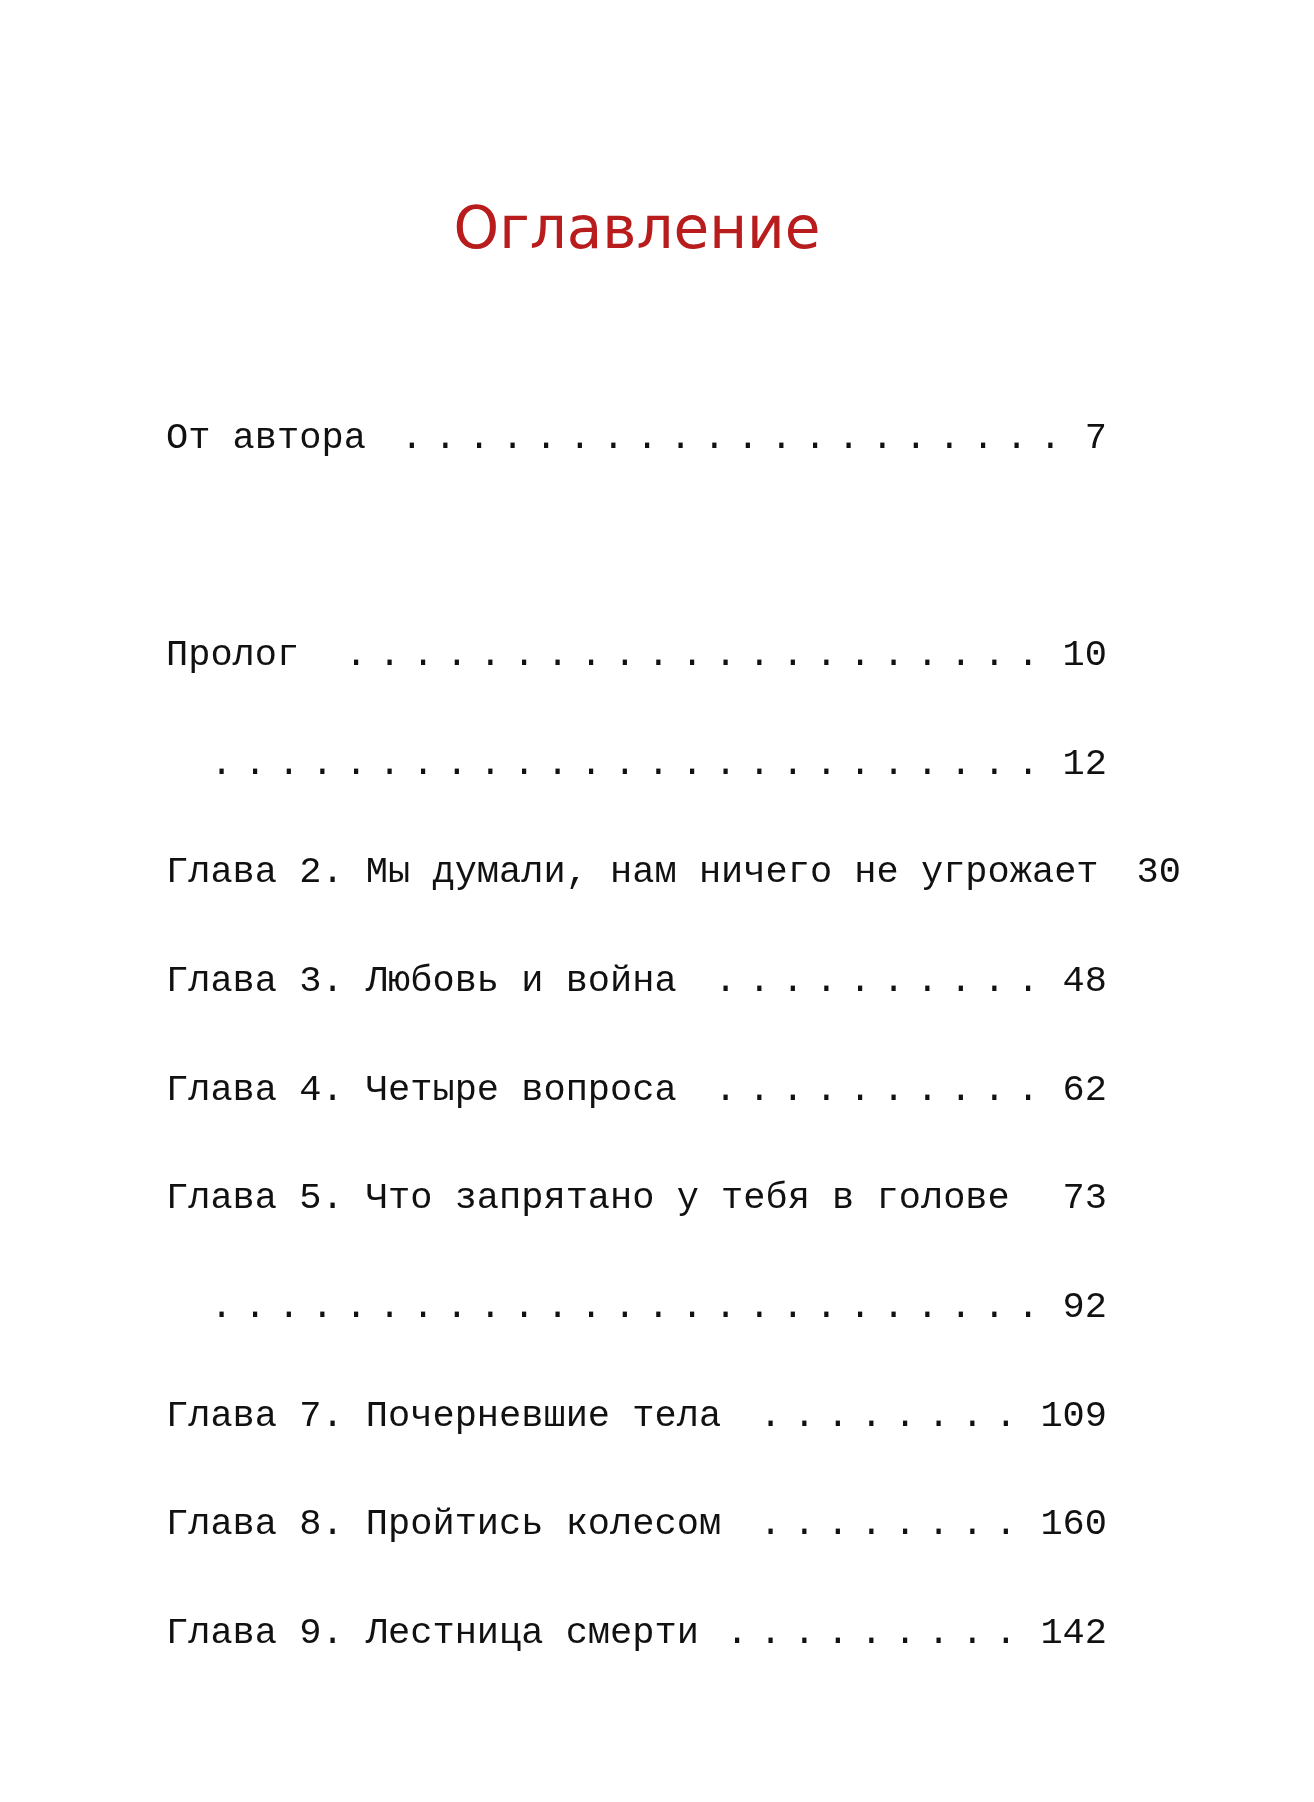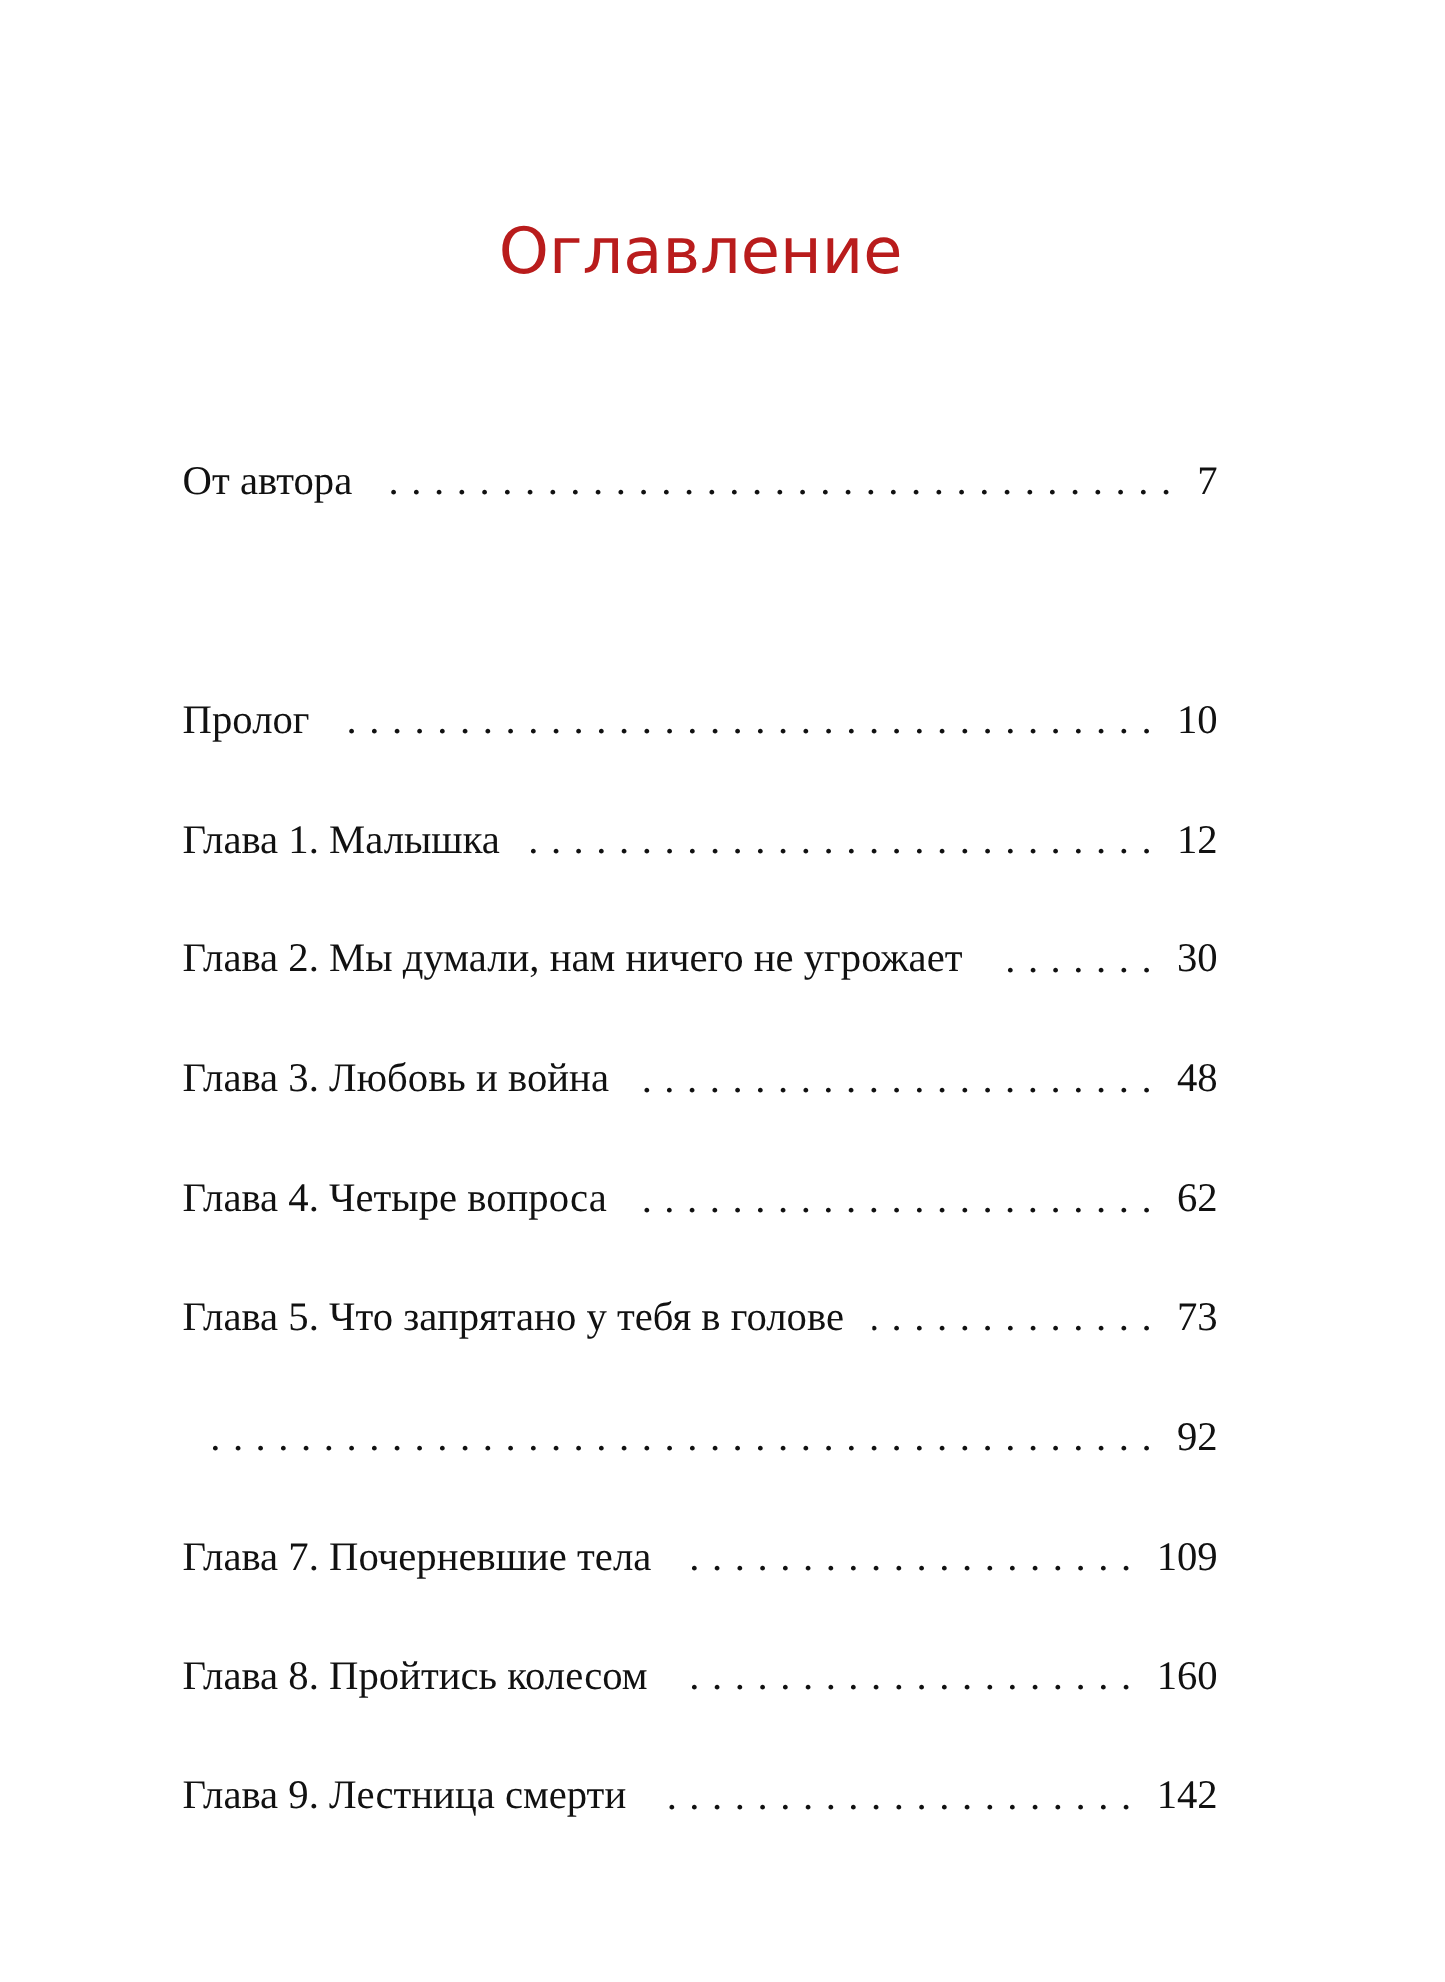--- a/index.html
+++ b/index.html
@@ -5,21 +5,21 @@
   html, body { margin:0; padding:0; background:#ffffff; }
   body { width:1314px; height:1802px; position:relative; overflow:hidden; color:#111111; }
   .title {
     position:absolute; left:0; width:1274px; top:188px; text-align:center;
     font-family:"DejaVu Sans", sans-serif; font-size:58px; line-height:80px; color:#b91c1c;
     letter-spacing:0px;
   }
   .toc-row {
     position:absolute; left:166px; width:941px; height:50px;
     display:flex; align-items:baseline;
-    font-family:Liberation Serif, serif; font-size:37px; line-height:50px; color:#111;
+    font-family:Liberation Mono, monospace; font-size:37px; line-height:50px; color:#111;
   }
   .toc-label { white-space:nowrap; flex:0 0 auto; }
   .toc-leader {
     flex:1 1 auto; overflow:hidden; white-space:nowrap; margin:0 12px 0 26px;
     letter-spacing:11.4px; direction:rtl; text-align:left;
   }
   .toc-page { flex:0 0 auto; white-space:nowrap; text-align:right; }
 </style>
 </head>
 <body>
@@ -31,21 +31,20 @@
     <span class="toc-label">От автора</span>
     <span class="toc-leader">................................................................................</span>
     <span class="toc-page">7</span>
   </div>
   <div class="toc-row" style="top:630px">
     <span class="toc-label">Пролог</span>
     <span class="toc-leader">................................................................................</span>
     <span class="toc-page">10</span>
   </div>
   <div class="toc-row" style="top:739px">
-    <span class="toc-label">Глава 1. Малышка</span>
     <span class="toc-leader">................................................................................</span>
     <span class="toc-page">12</span>
   </div>
   <div class="toc-row" style="top:847px">
     <span class="toc-label">Глава 2. Мы думали, нам ничего не угрожает</span>
     <span class="toc-leader">................................................................................</span>
     <span class="toc-page">30</span>
   </div>
   <div class="toc-row" style="top:956px">
     <span class="toc-label">Глава 3. Любовь и война</span>

